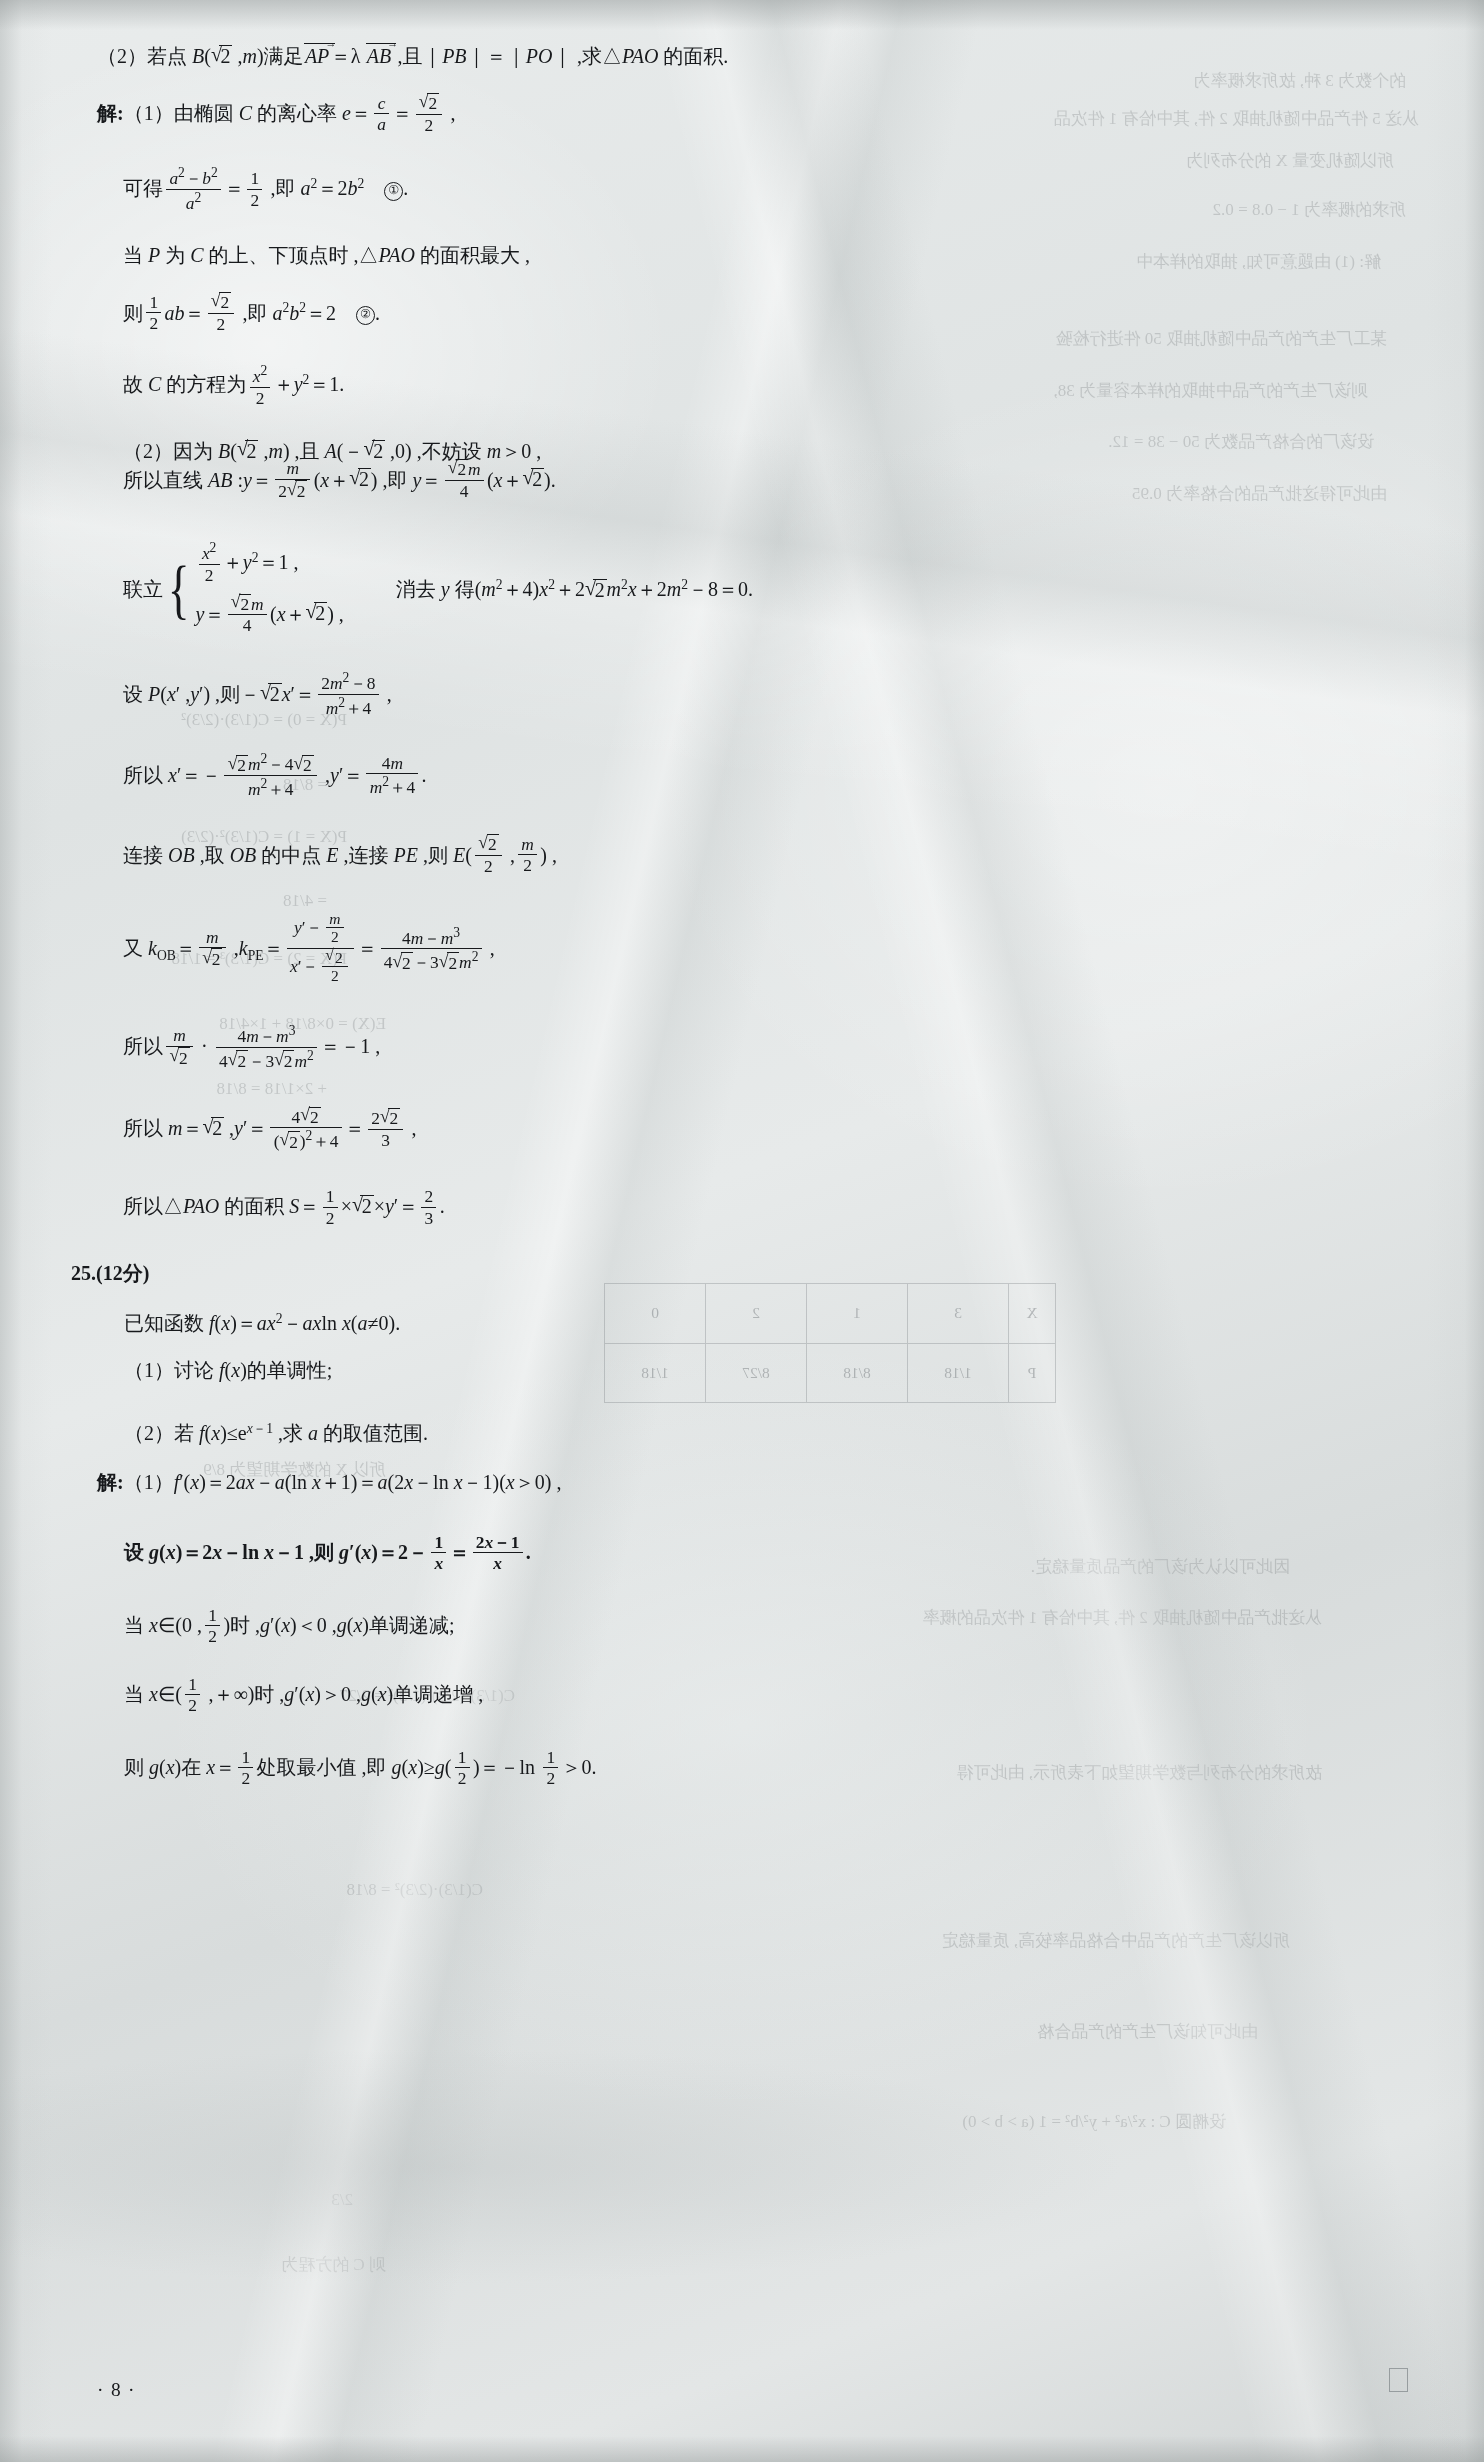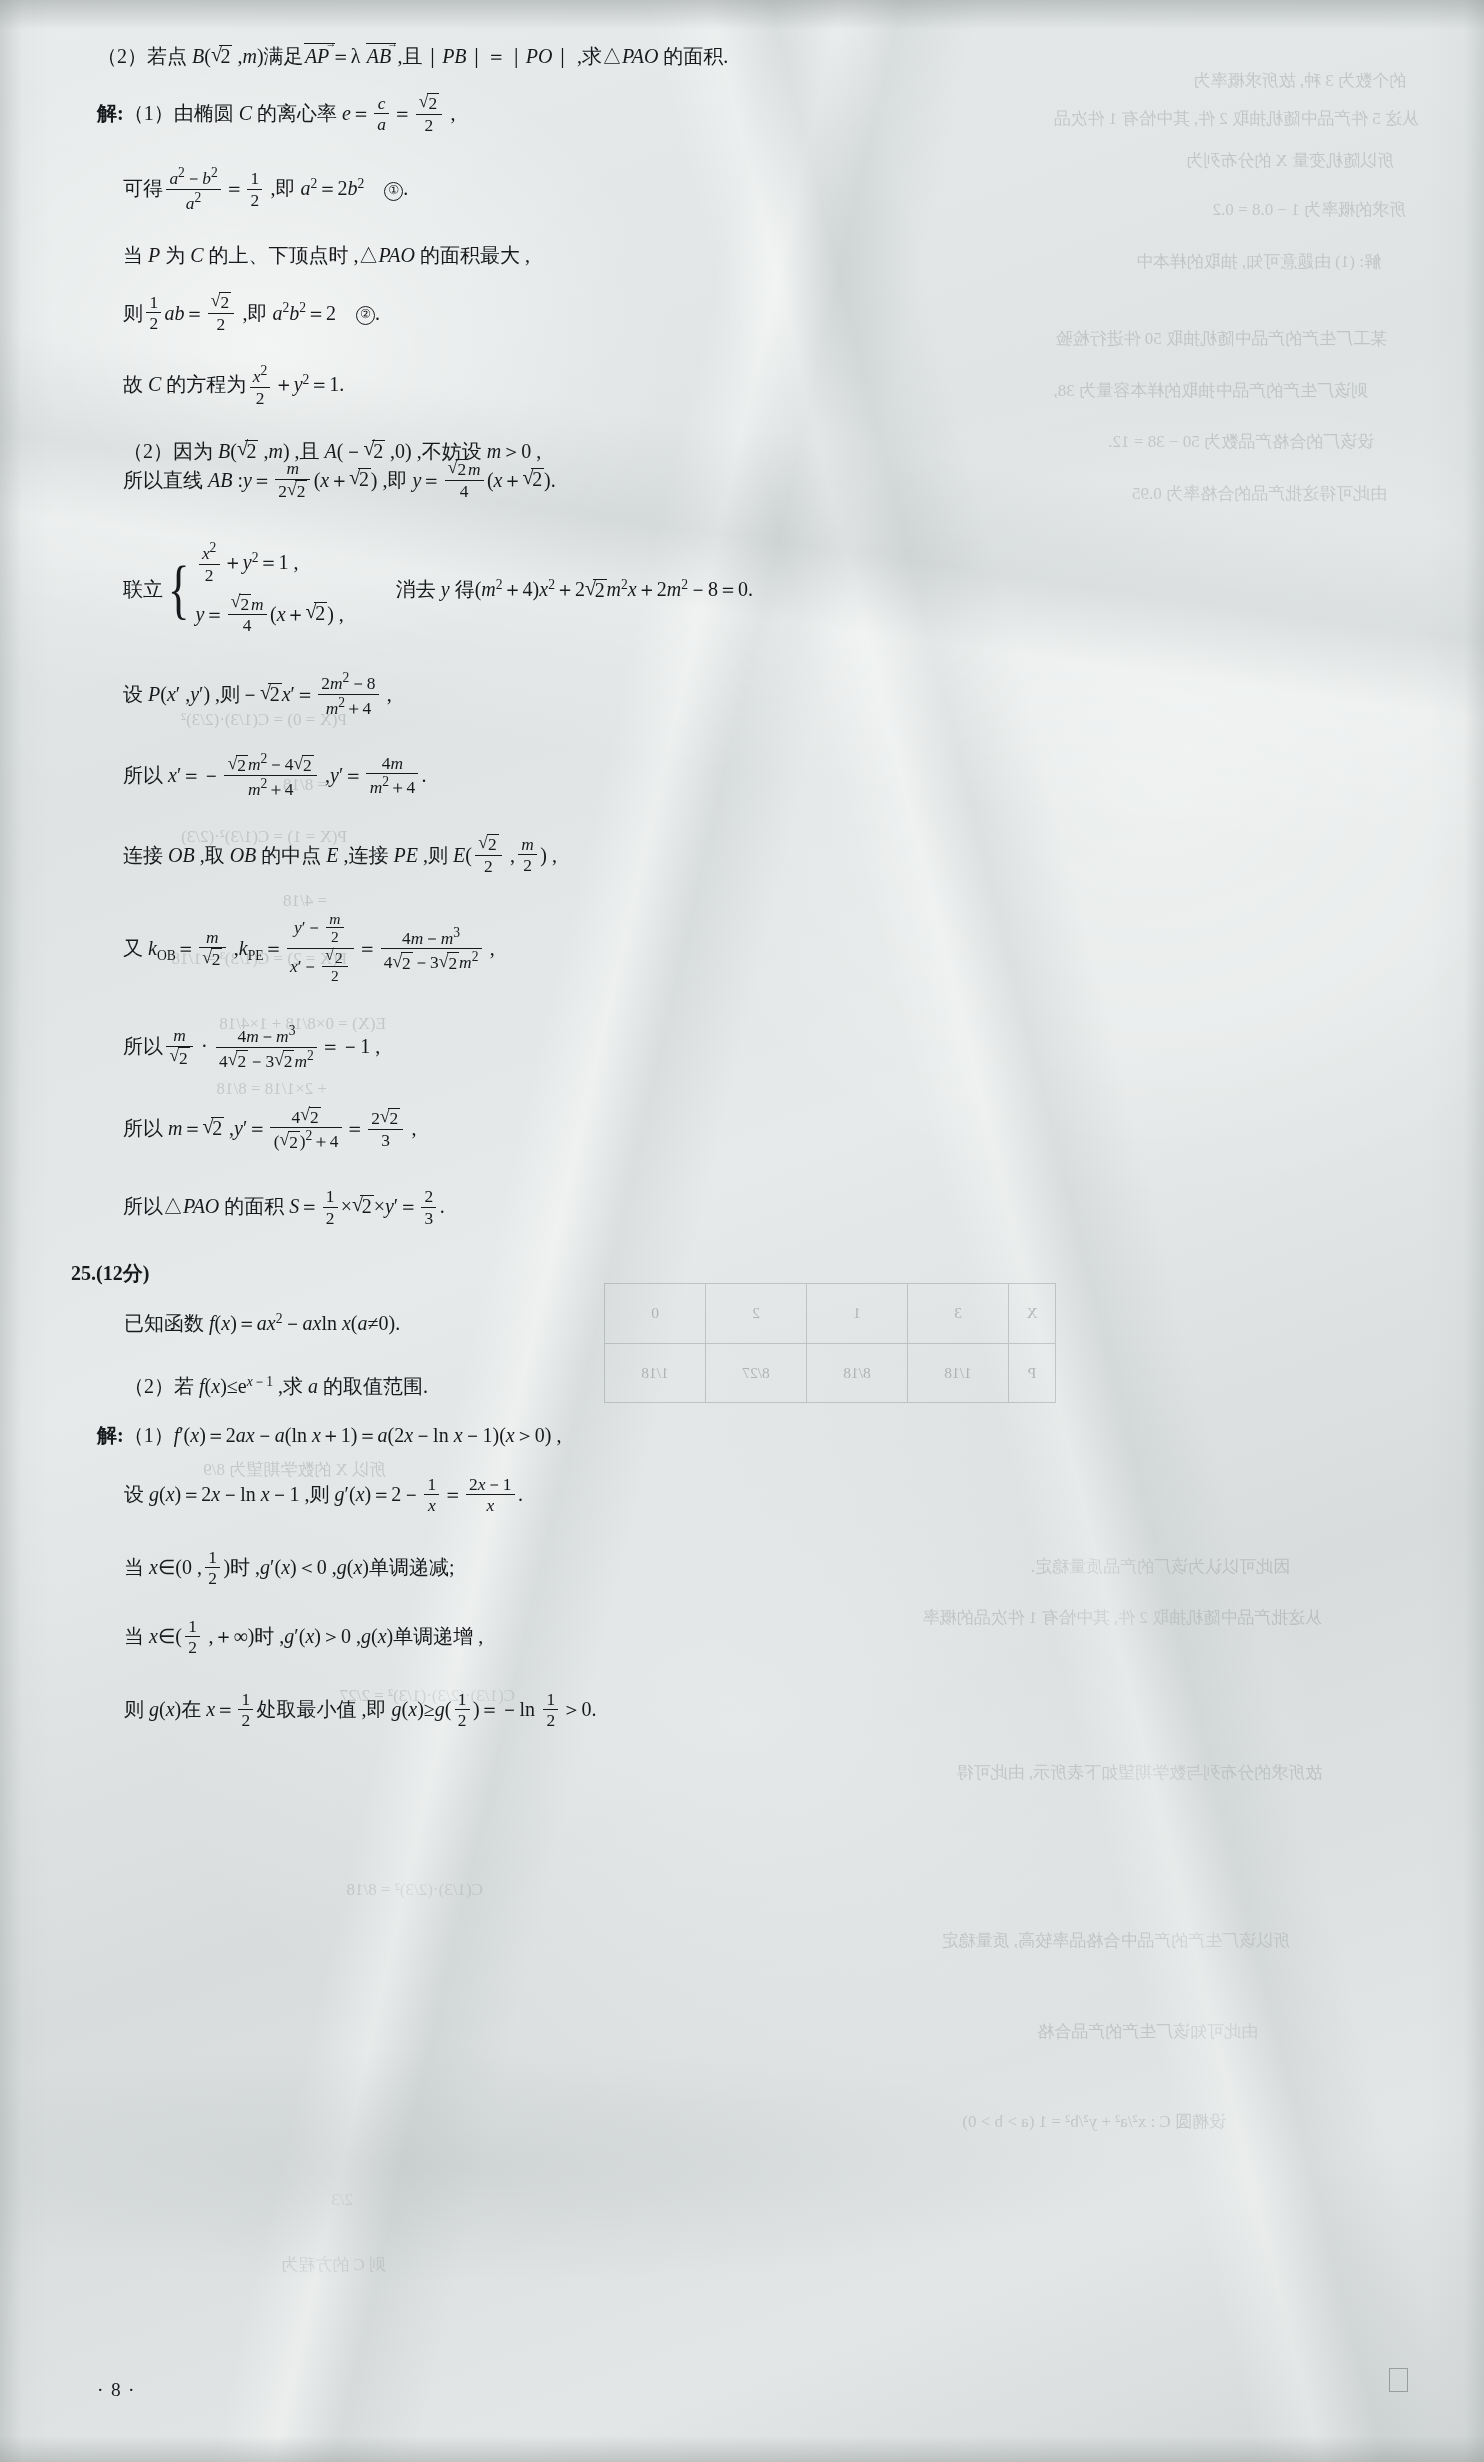--- a/index.html
+++ b/index.html
@@ -242,30 +242,33 @@
     </div>
 
     <div class="line" style="margin-top:34px;margin-left:-26px;">
       <span class="b">25.</span><span class="b">(12分)</span>
     </div>
 
     <div class="line" style="margin-top:28.4px;padding-left:27px;">
       已知函数 <span class="it">f</span>(<span class="it">x</span>)＝<span class="it">ax</span><span class="sup">2</span>－<span class="it">ax</span>ln <span class="it">x</span>(<span class="it">a</span>≠0).
     </div>
 
+    <div class="line" style="margin-top:27px;padding-left:27px;">
+      （1）讨论 <span class="it">f</span>(<span class="it">x</span>)的单调性;
+    </div>
 
     <div class="line" style="margin-top:42px;padding-left:27px;">
       （2）若 <span class="it">f</span>(<span class="it">x</span>)≤e<span class="sup"><span class="it">x</span>－1</span> ,求 <span class="it">a</span> 的取值范围.
     </div>
 
     <div class="line" style="margin-top:28.4px;">
       <span class="b">解:</span>（1）<span class="it">f</span>′(<span class="it">x</span>)＝2<span class="it">ax</span>－<span class="it">a</span>(ln <span class="it">x</span>＋1)＝<span class="it">a</span>(2<span class="it">x</span>－ln <span class="it">x</span>－1)(<span class="it">x</span>＞0) ,
     </div>
 
-    <div class="line" style="margin-top:31px;padding-left:27px;">
+    <div class="line" style="margin-top:42px;padding-left:27px;font-weight:bold;">
       设 <span class="it">g</span>(<span class="it">x</span>)＝2<span class="it">x</span>－ln <span class="it">x</span>－1 ,则 <span class="it">g</span>′(<span class="it">x</span>)＝2－<span class="frac"><span class="num">1</span><span class="den"><span class="it">x</span></span></span>＝<span class="frac"><span class="num">2<span class="it">x</span>－1</span><span class="den"><span class="it">x</span></span></span>.
     </div>
 
     <div class="line" style="margin-top:32px;padding-left:27px;">
       当 <span class="it">x</span>∈(0 ,<span class="frac"><span class="num">1</span><span class="den">2</span></span>)时 ,<span class="it">g</span>′(<span class="it">x</span>)＜0 ,<span class="it">g</span>(<span class="it">x</span>)单调递减;
     </div>
 
     <div class="line" style="margin-top:28px;padding-left:27px;">
       当 <span class="it">x</span>∈(<span class="frac"><span class="num">1</span><span class="den">2</span></span> ,＋∞)时 ,<span class="it">g</span>′(<span class="it">x</span>)＞0 ,<span class="it">g</span>(<span class="it">x</span>)单调递增 ,
     </div>

